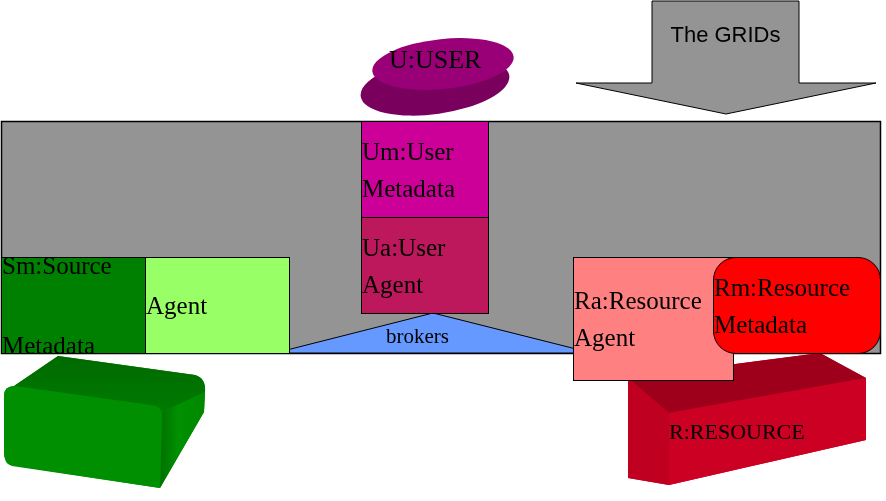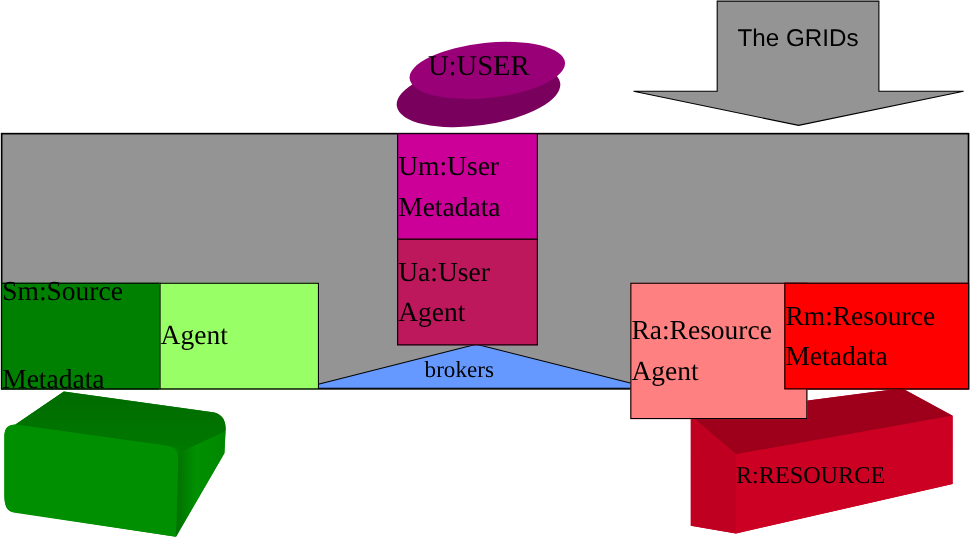--- a/index.html
+++ b/index.html
@@ -88,21 +88,21 @@
 
   <div class="box" style="left:145px;top:257px;width:145px;height:97px;background:#99ff66;">
     <span>Agent</span>
   </div>
 
   <div class="box" style="left:553px;top:257px;width:161px;height:124px;background:#ff8080;margin-left:20px;">
     <span>Ra:Resource</span>
     <span>Agent</span>
   </div>
 
-  <div class="box" style="left:713px;top:257px;width:168px;height:97px;background:#ff0000;">
+  <div class="box" style="left:713px;top:257px;width:168px;height:97px;background:#ff0000;border-radius:23px;">
     <span>Rm:Resource</span>
     <span>Metadata</span>
   </div>
 
   <div class="label" style="left:386px;top:324px;font-size:21px;">brokers</div>
 
 
   <div class="label" style="left:669px;top:419px;font-size:22px;text-align:center;">R:RESOURCE</div>
 </div>
 

